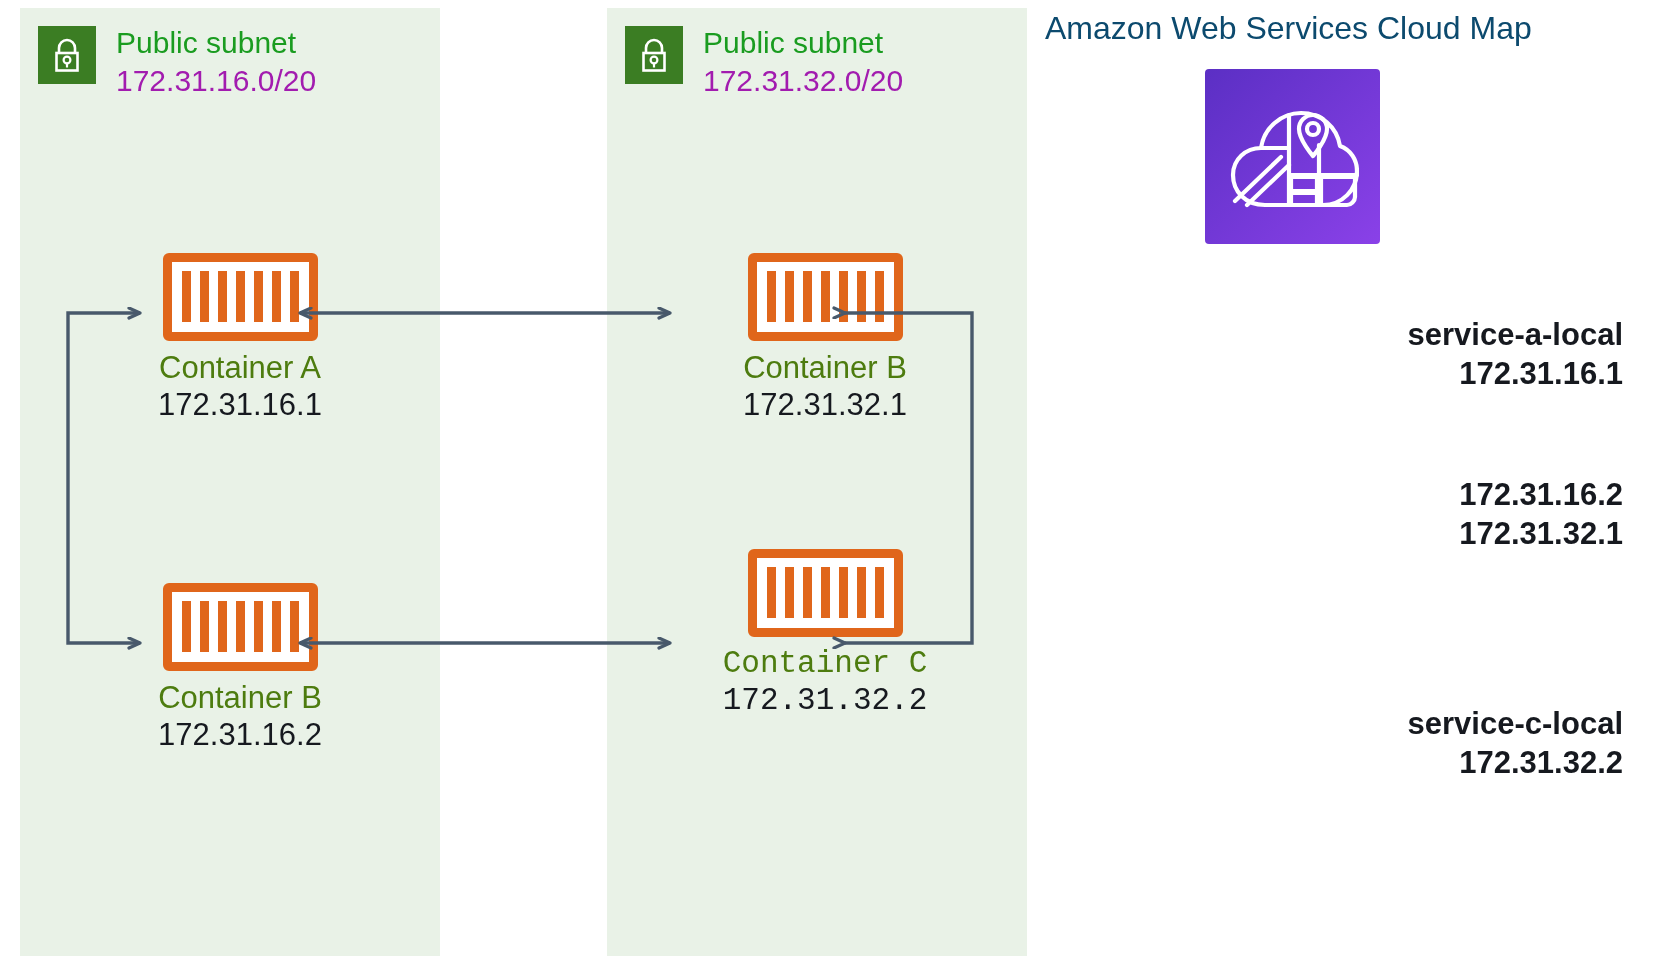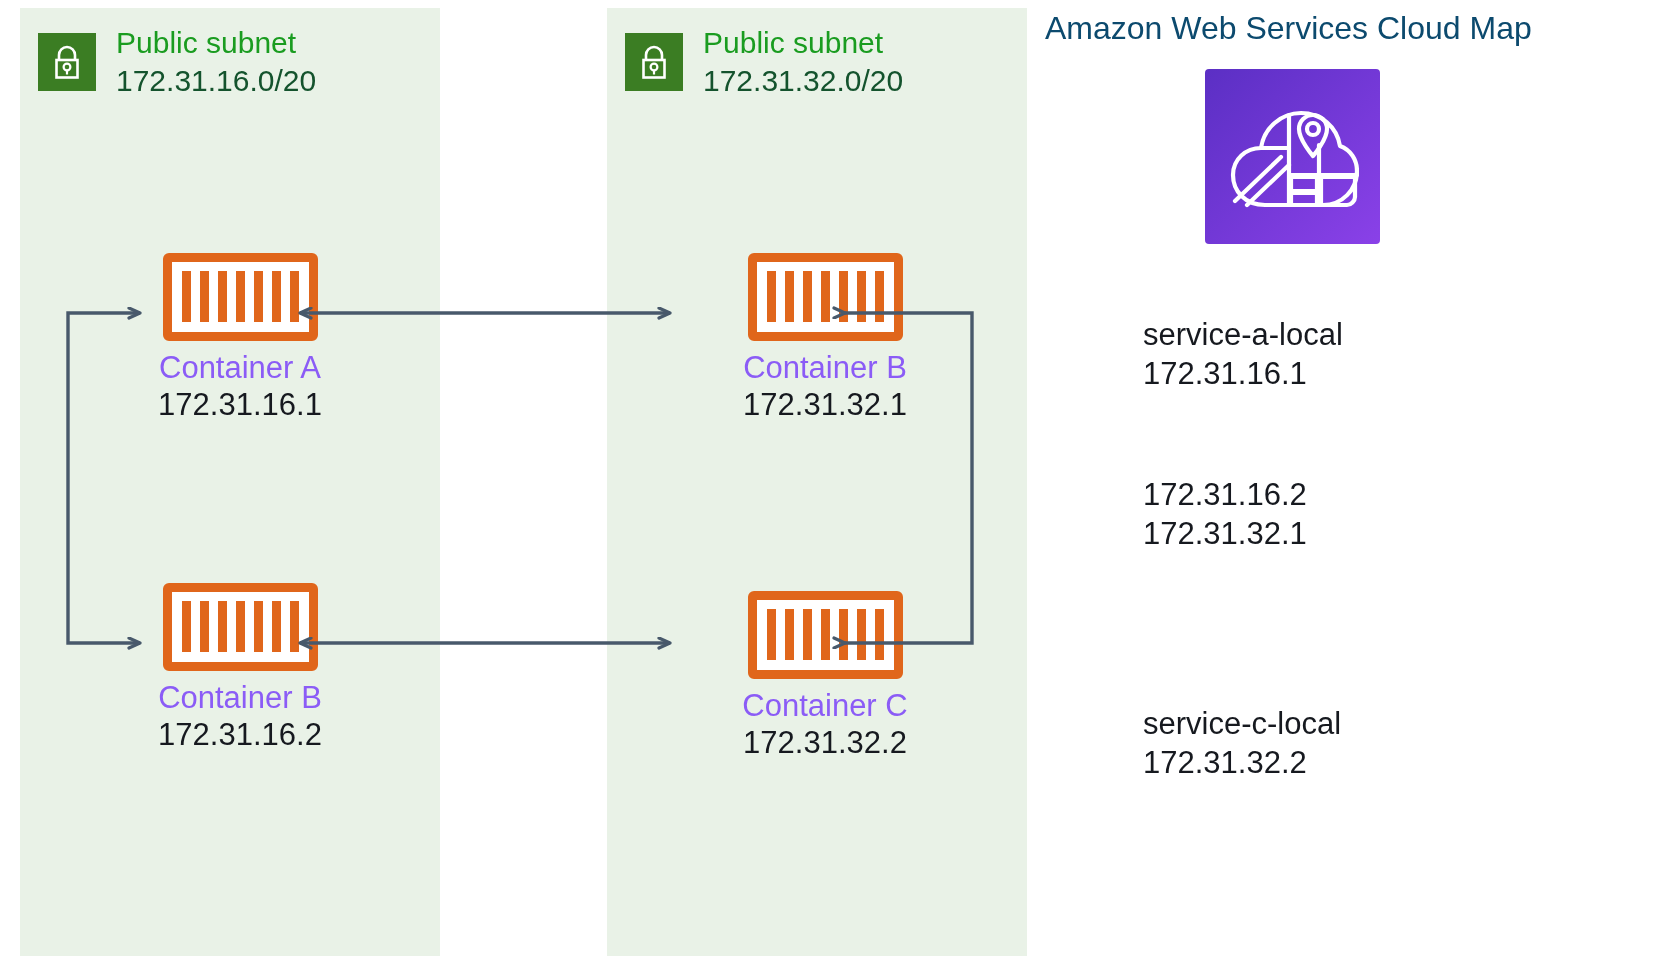--- a/index.html
+++ b/index.html
@@ -30,21 +30,21 @@
     top: 8px;
     height: 948px;
   }
   #subnet-left  { left: 20px;  width: 420px; }
   #subnet-right { left: 607px; width: 420px; }
 
   .subnet-header {
     position: absolute;
     left: 0; top: 0;
     display: flex;
-    align-items: center;
+    align-items: flex-start;
     padding: 18px 0 0 18px;
     box-sizing: border-box;
   }
   .lock-badge {
     width: 58px;
     height: 58px;
     background: #3b7d23;
     flex: 0 0 auto;
     display: flex;
     align-items: center;
@@ -54,21 +54,21 @@
     margin-left: 20px;
     line-height: 1.12;
   }
   .subnet-name {
     font-size: 30px;
     color: #1a9c20;
     white-space: nowrap;
   }
   .subnet-cidr {
     font-size: 30px;
-    color: #14532d;
+    color: #a21caf;
     white-space: nowrap;
     margin-top: 4px;
   }
 
   
   .node {
     position: absolute;
     width: 300px;
     text-align: center;
   }
@@ -87,21 +87,21 @@
   }
   .container-icon .bar {
     width: 9px;
     background: #e0661b;
     margin-bottom: 10px;
   }
   .node-label {
     font-size: 31px;
     line-height: 1.2;
     margin-top: 8px;
-    color: #8b5cf6;
+    color: #4d7c0f;
     white-space: nowrap;
   }
   .node-ip {
     font-size: 31px;
     line-height: 1.2;
     color: #16191f;
     white-space: nowrap;
   }
 
   
@@ -132,23 +132,24 @@
     margin-left: 160px;
     width: 175px;
     height: 175px;
     border-radius: 4px;
     background: linear-gradient(135deg, #5b2fc4 0%, #8a41e8 100%);
     display: flex;
     align-items: center;
     justify-content: center;
   }
   .legend-entry {
-    text-align: left;
+    text-align: right;
     width: 480px;
     margin-left: 98px;
+    font-weight: bold;
   }
   .legend-name {
     font-size: 31px;
     line-height: 1.26;
     color: #16191f;
     white-space: nowrap;
   }
   .legend-ip {
     font-size: 31px;
     line-height: 1.26;
@@ -232,21 +233,21 @@
         <span class="bar"></span>
         <span class="bar"></span>
         <span class="bar"></span>
         <span class="bar"></span>
         <span class="bar"></span>
       </div>
       <div class="node-label">Container B</div>
       <div class="node-ip">172.31.32.1</div>
     </div>
 
-    <div class="node" style="left: 68px; top: 583px;">
+    <div class="node" style="left: 68px; top: 541px; font-family: Liberation Mono, monospace;">
       <div class="container-icon">
         <span class="bar"></span>
         <span class="bar"></span>
         <span class="bar"></span>
         <span class="bar"></span>
         <span class="bar"></span>
         <span class="bar"></span>
         <span class="bar"></span>
       </div>
       <div class="node-label">Container C</div>

